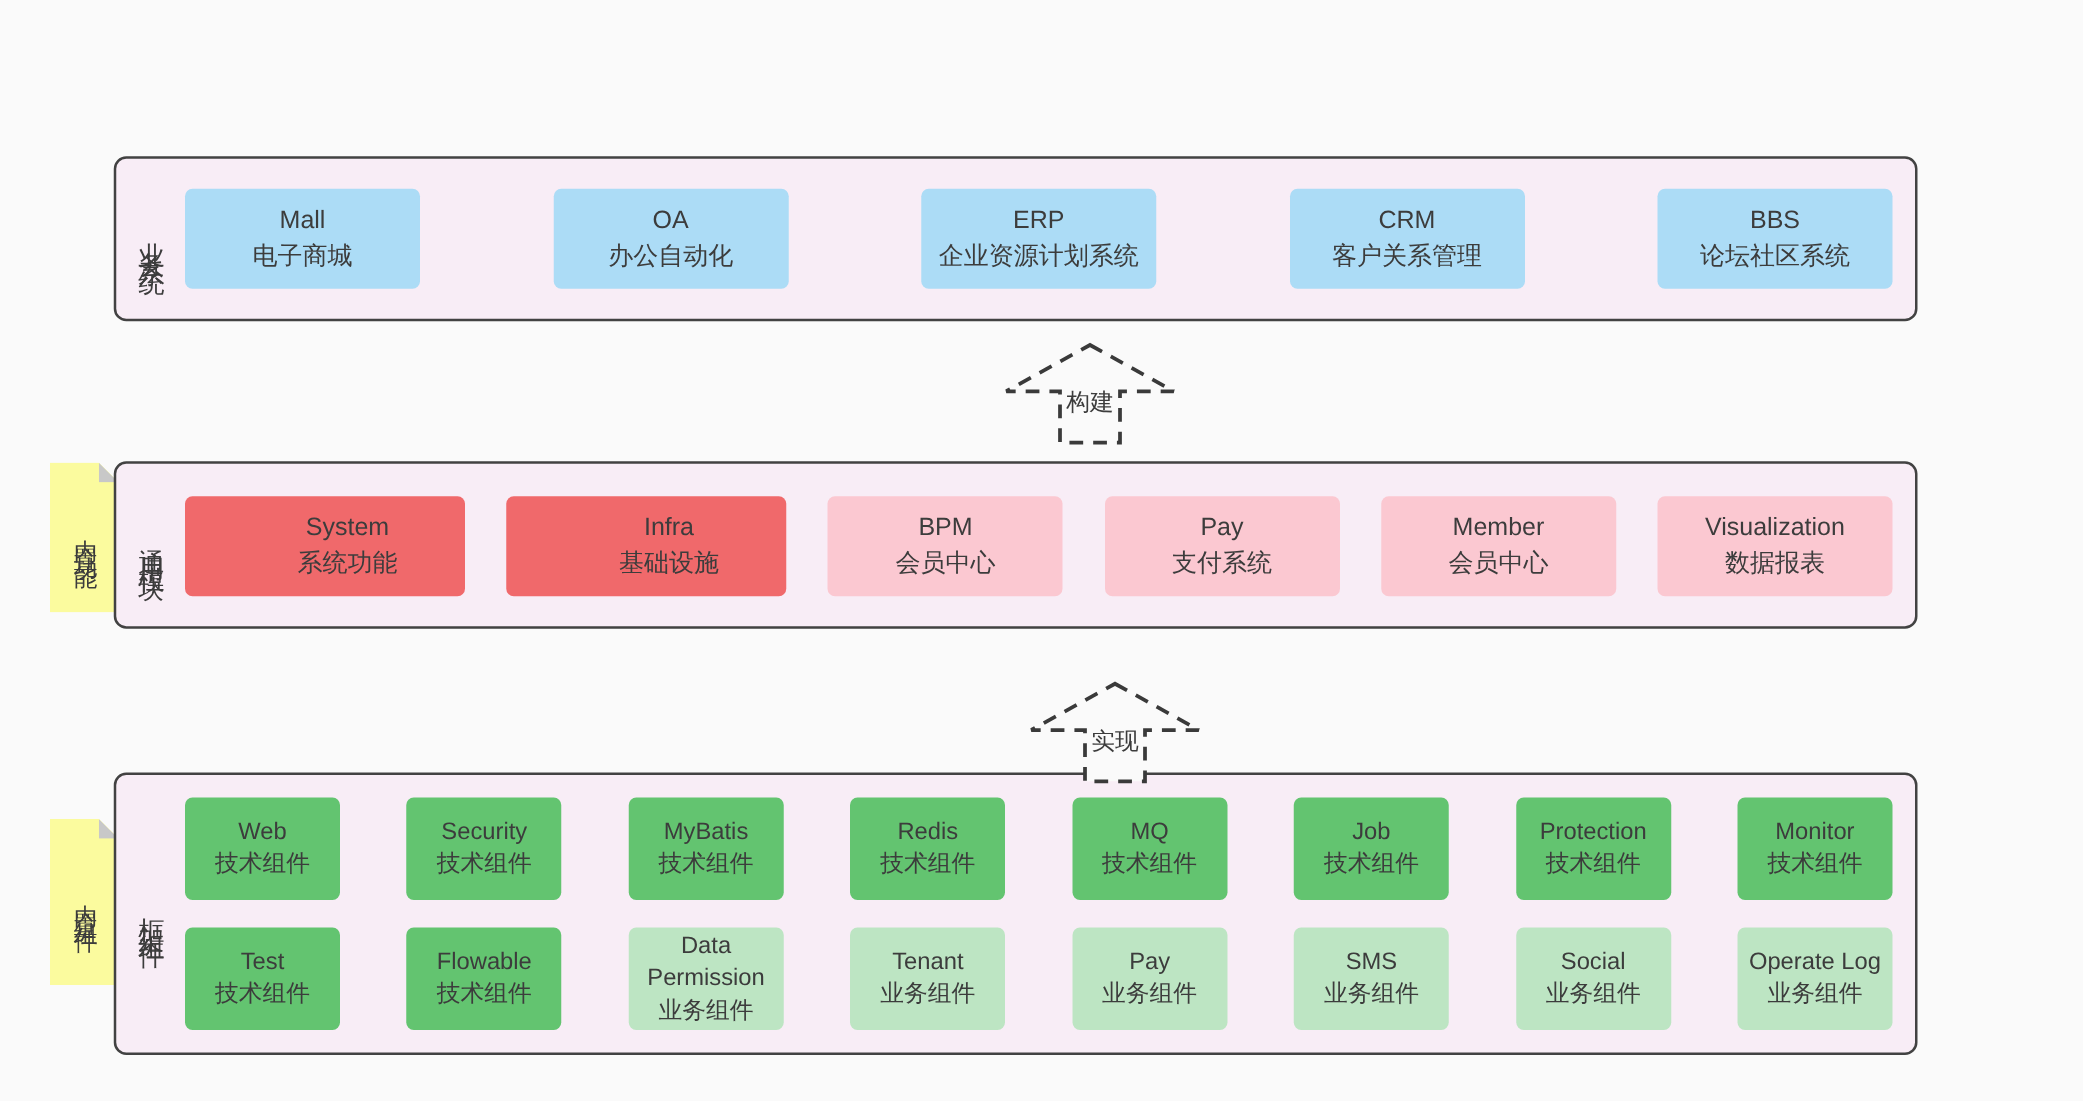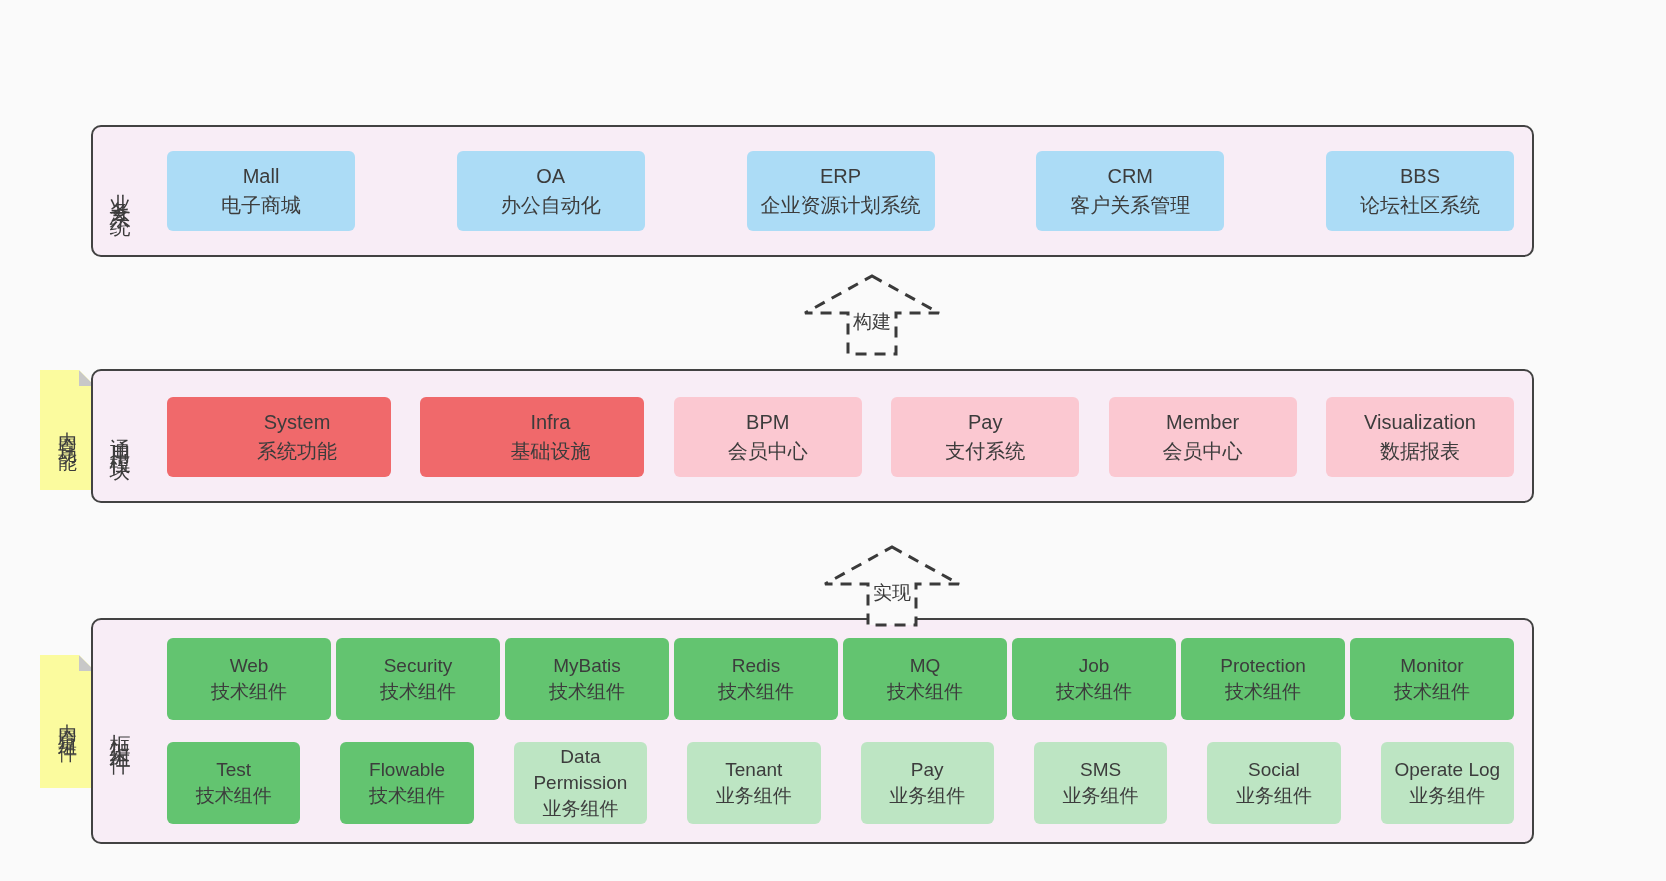--- a/index.html
+++ b/index.html
@@ -42,41 +42,40 @@
     color: var(--text, #3C3C3C);
     white-space: nowrap;
   }
 
   .boxrow {
     position: absolute;
     left: 55px;
     right: 18px;
     display: flex;
     justify-content: space-between;
-    margin-left: 19px;
   }
   #panel-business .boxrow { top: 24px; }
   #panel-modules  .boxrow { top: 26px; }
   #panel-framework .row-1 { top: 18px; }
   #panel-framework .row-2 { top: 122px; gap: 40px; }
 
   
   .box {
     border-radius: 6px;
     display: flex;
     flex-direction: column;
     align-items: center;
     justify-content: center;
     text-align: center;
     font-size: 20px;
     line-height: 29px;
     color: var(--text, #3C3C3C);
   }
   .box-wide   { width: 188px; height: 80px; }
-  .box-narrow { width: 164px; height: 82px; font-size: 19px; line-height: 26px; padding: 0 4px; box-sizing: border-box; }
+  .box-narrow { width: 124px; height: 82px; font-size: 19px; line-height: 26px; padding: 0 4px; box-sizing: border-box; }
 
   .blue        { background: var(--blue, #ACDCF6); }
   .red         { background: var(--red, #F0696B); padding-left: 36px; }
   .pink        { background: var(--pink, #FBC8D1); text-align: right; }
   .green       { background: var(--green, #63C470); }
   .green-light { background: var(--green-light, #BDE5C3); }
 
   
   .note {
     position: absolute;

